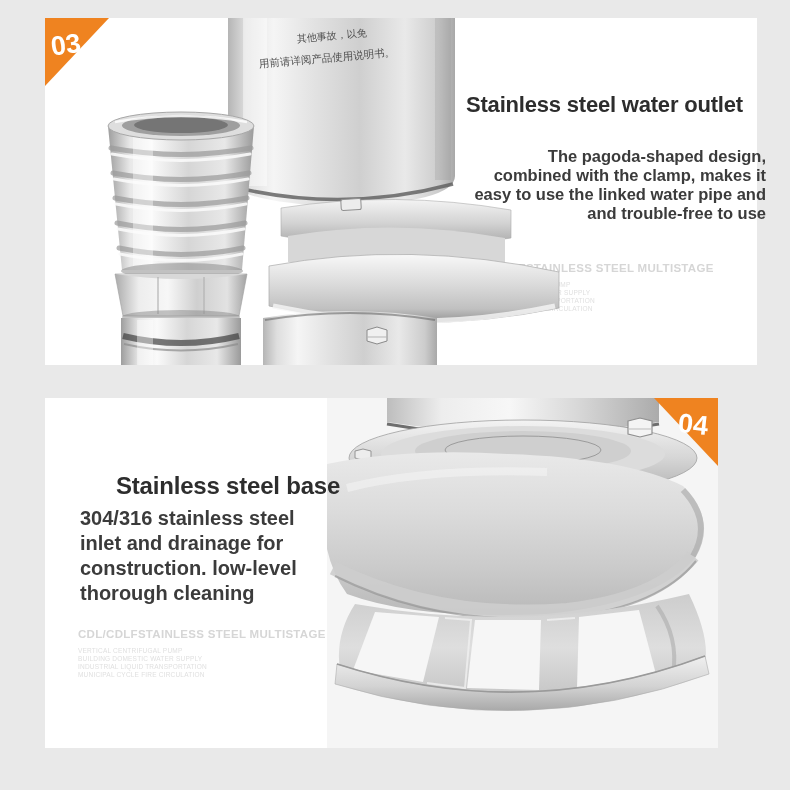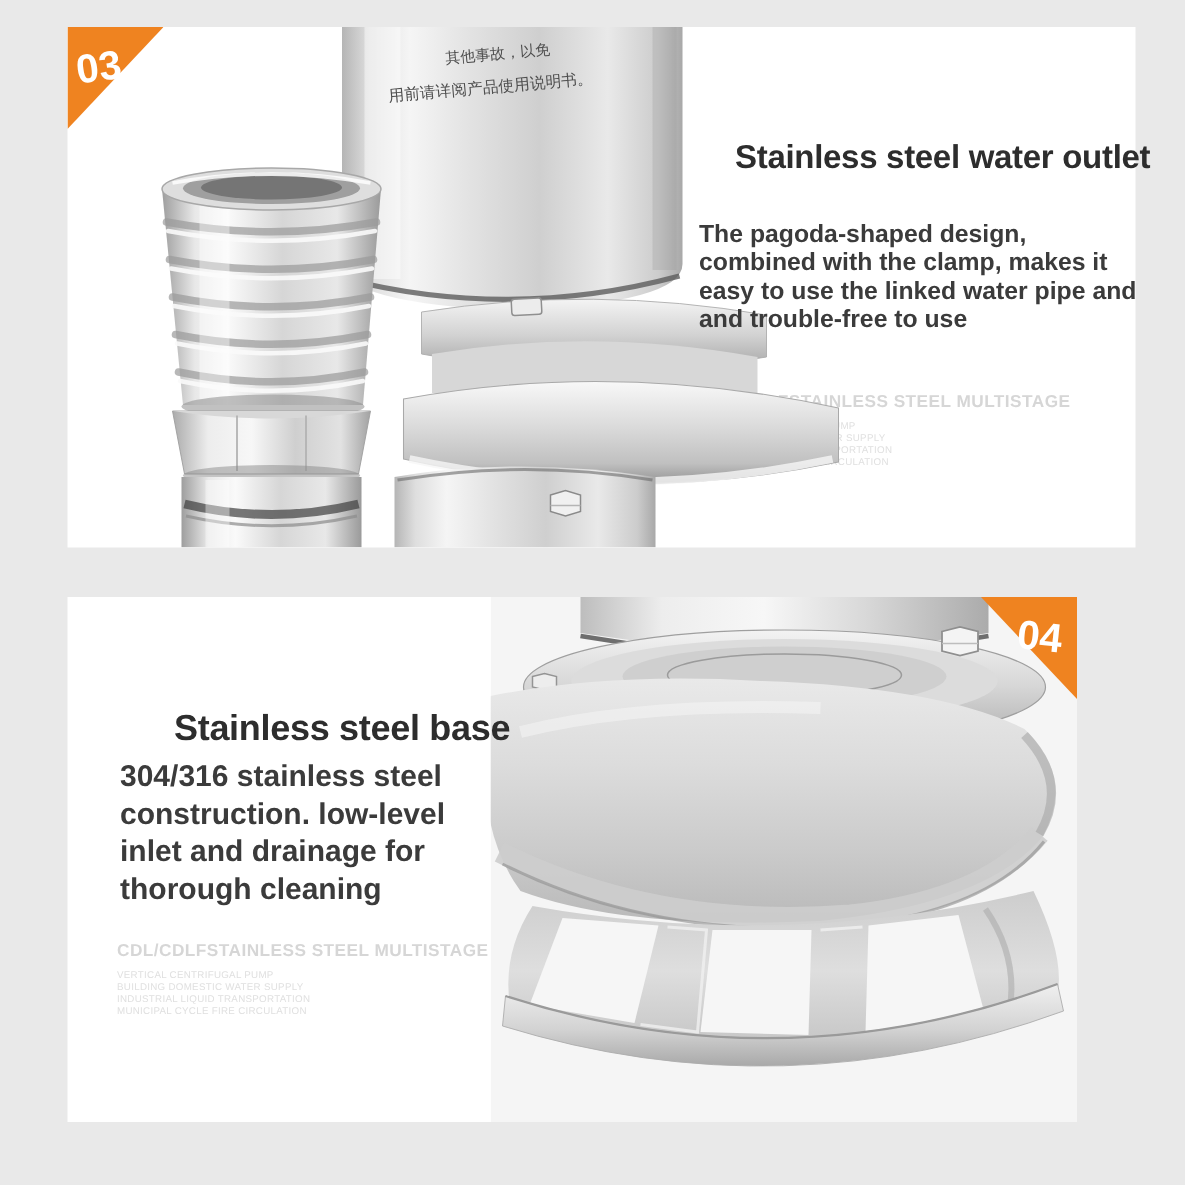--- a/index.html
+++ b/index.html
@@ -15,24 +15,24 @@
   #badge1{left:0;}
   #badge2{left:609px;}
   .badge svg{display:block;}
   .photo{position:absolute;z-index:2;overflow:hidden;}
   #photo1{left:0;top:0;width:520px;height:347px;}
   #photo2{left:282px;top:0;width:391px;height:350px;}
   .heading{
     position:absolute;z-index:4;color:#2d2d2d;font-weight:700;
     letter-spacing:-0.2px;white-space:nowrap;
   }
-  #heading1{left:421px;top:74px;font-size:22px;margin-left:24px;}
+  #heading1{left:421px;top:74px;font-size:22px;}
   #heading2{left:35px;top:74px;font-size:24px;margin-left:36px;}
   .bodytext{position:absolute;z-index:4;color:#3b3b3b;font-weight:700;}
-  #body1{left:421px;top:129px;font-size:16.5px;line-height:19px;width:300px;}
+  #body1{left:421px;top:129px;font-size:16.5px;line-height:19px;width:300px;text-align:right;}
   #body2{left:35px;top:108px;font-size:20px;line-height:25px;width:260px;}
   .bodytext div{white-space:nowrap;}
   .wm{position:absolute;z-index:1;}
   #wm1{left:421px;top:244px;}
   #wm2{left:33px;top:230px;}
   .wm-title{
     font-size:11.5px;font-weight:700;color:#d6d6d6;letter-spacing:0.3px;white-space:nowrap;
   }
   .wm-lines{margin-top:7px;font-size:6.5px;line-height:8px;color:#e0e0e0;
     font-weight:400;letter-spacing:0.2px;}
@@ -267,17 +267,17 @@
   <div class="badge" id="badge2">
     <svg width="64" height="68" viewBox="0 0 64 68" xmlns="http://www.w3.org/2000/svg">
       <polygon points="0,0 64,0 64,68" fill="#ef8320"></polygon>
       <text x="24" y="36" font-size="27" font-weight="bold" fill="#ffffff" transform="rotate(6 44 28)" font-family="Liberation Sans, sans-serif">04</text>
     </svg>
   </div>
 
   <div class="heading" id="heading2">Stainless steel base</div>
   <div class="bodytext" id="body2">
     <div>304/316 stainless steel</div>
+    <div>inlet and drainage for</div>
     <div>construction. low-level</div>
-    <div>inlet and drainage for</div>
     <div>thorough cleaning</div>
   </div>
 </div>
 
 </body></html>

